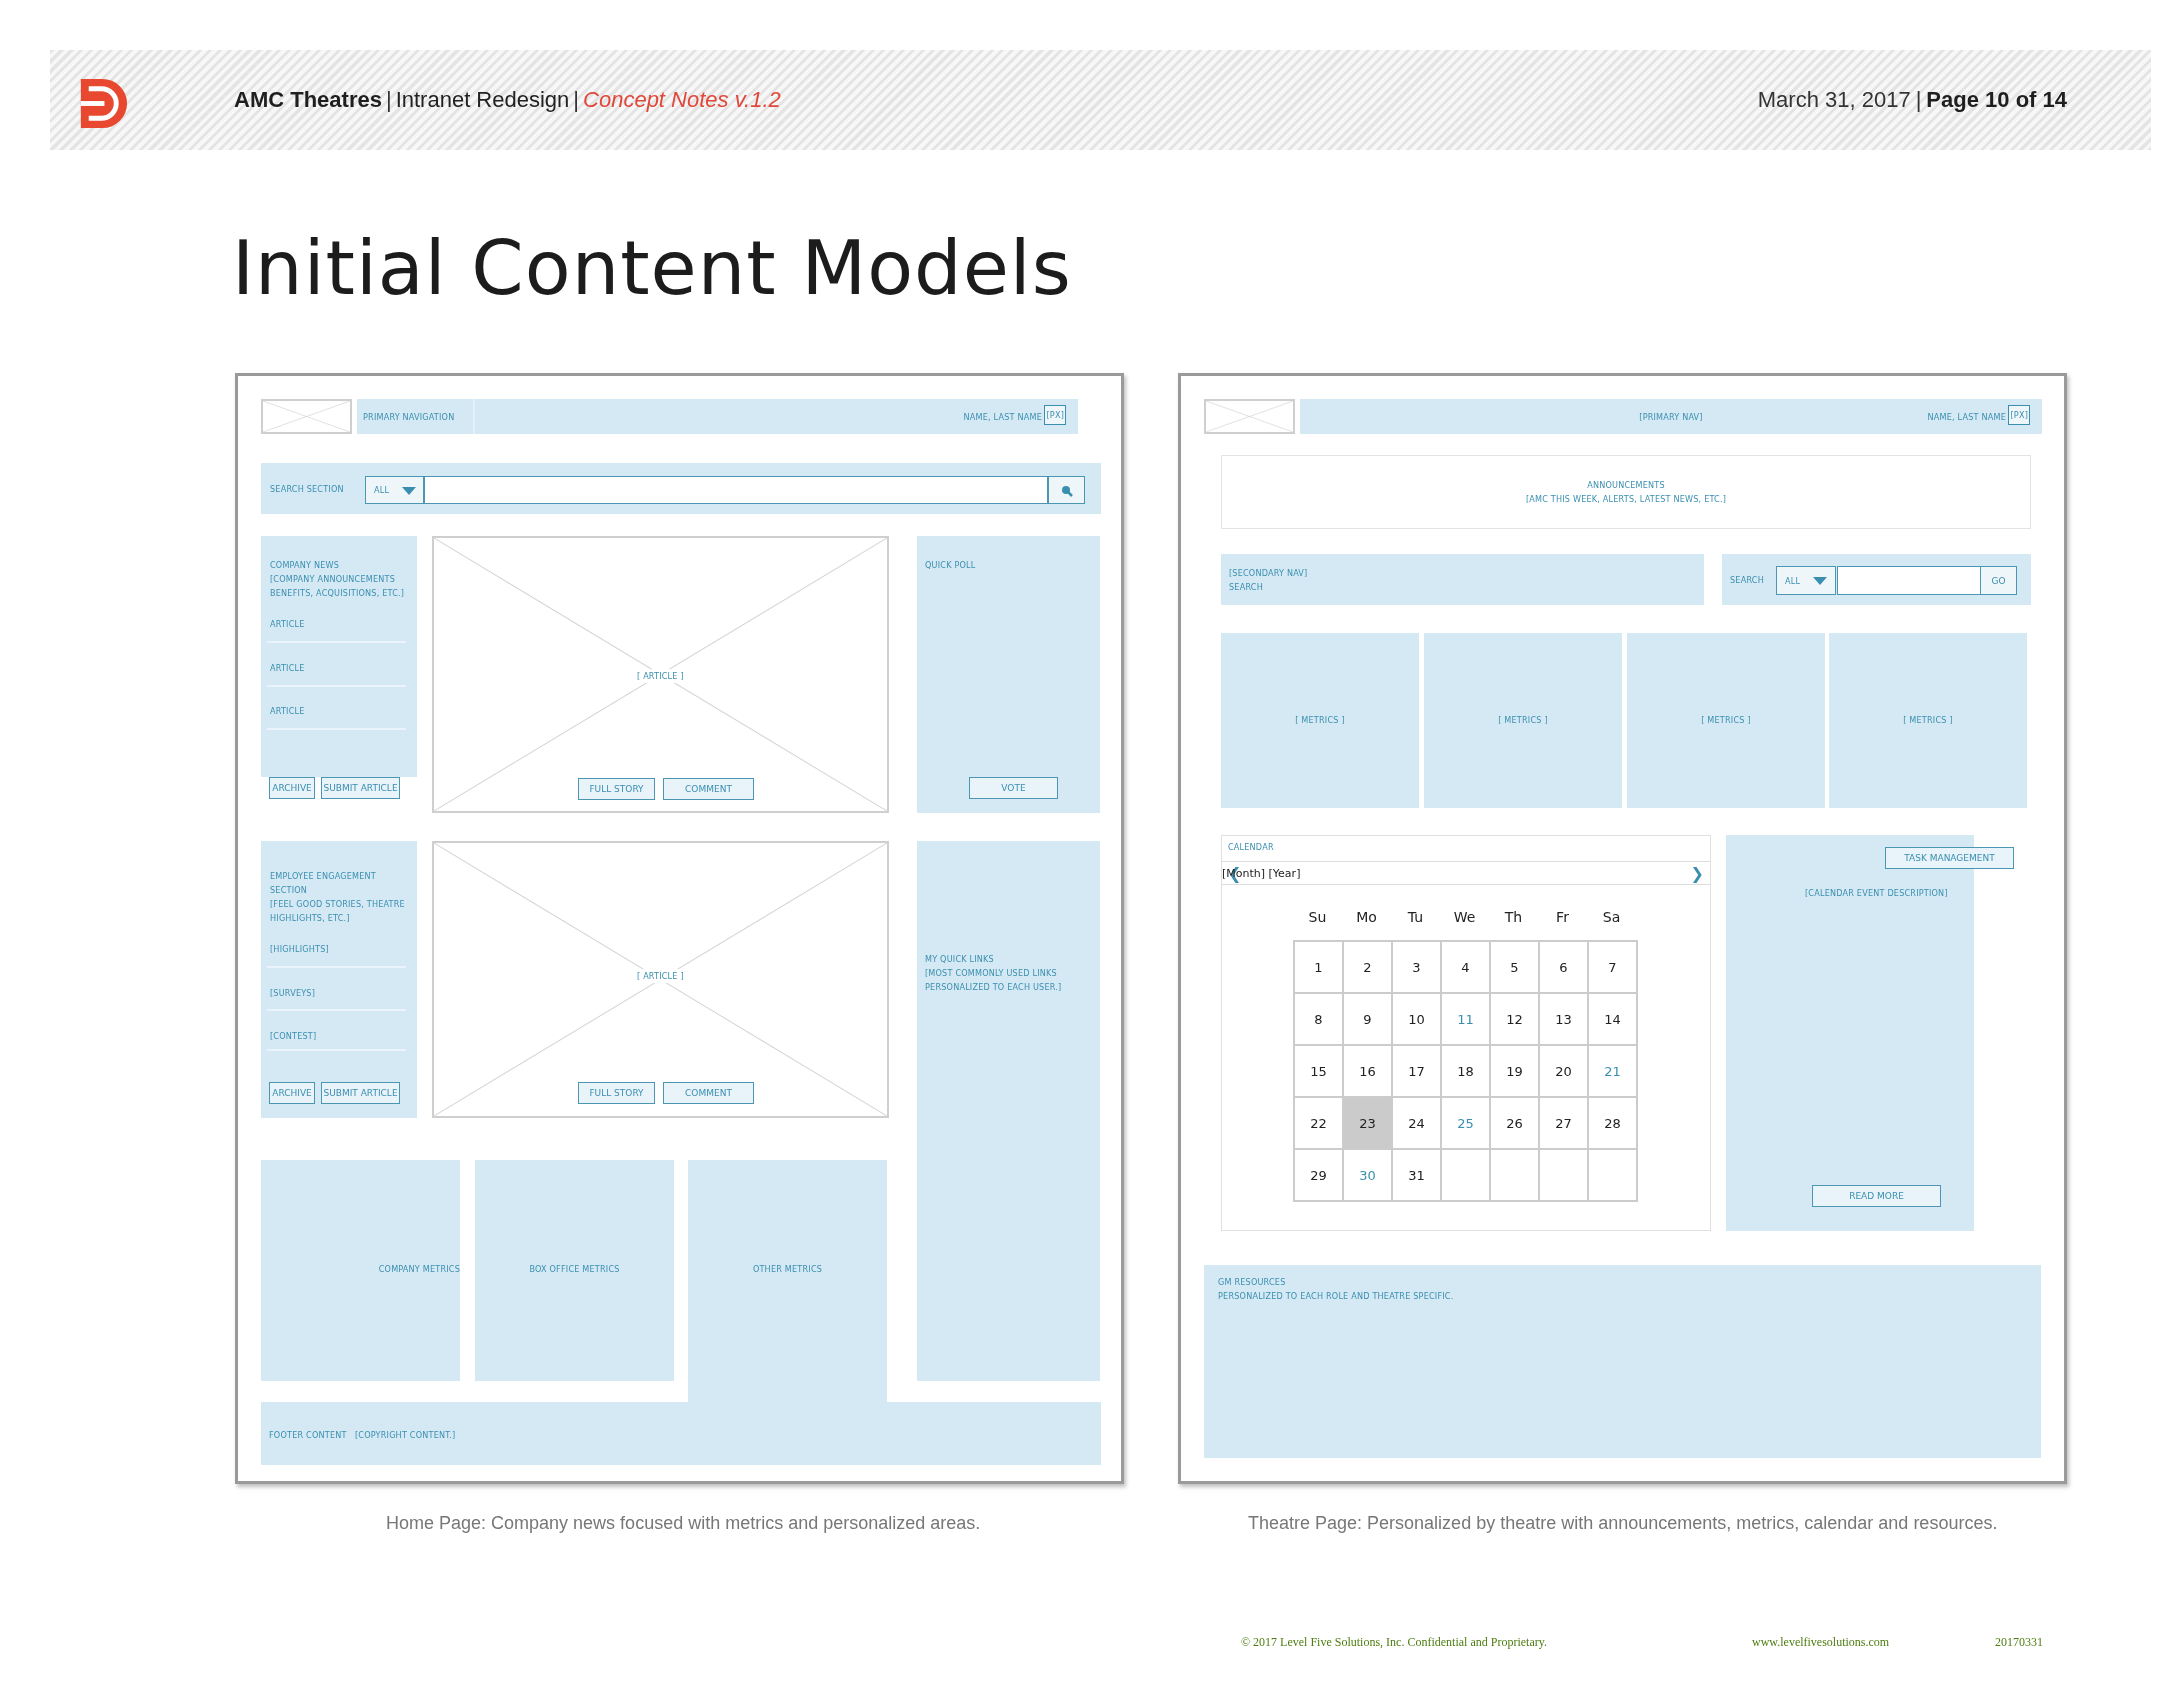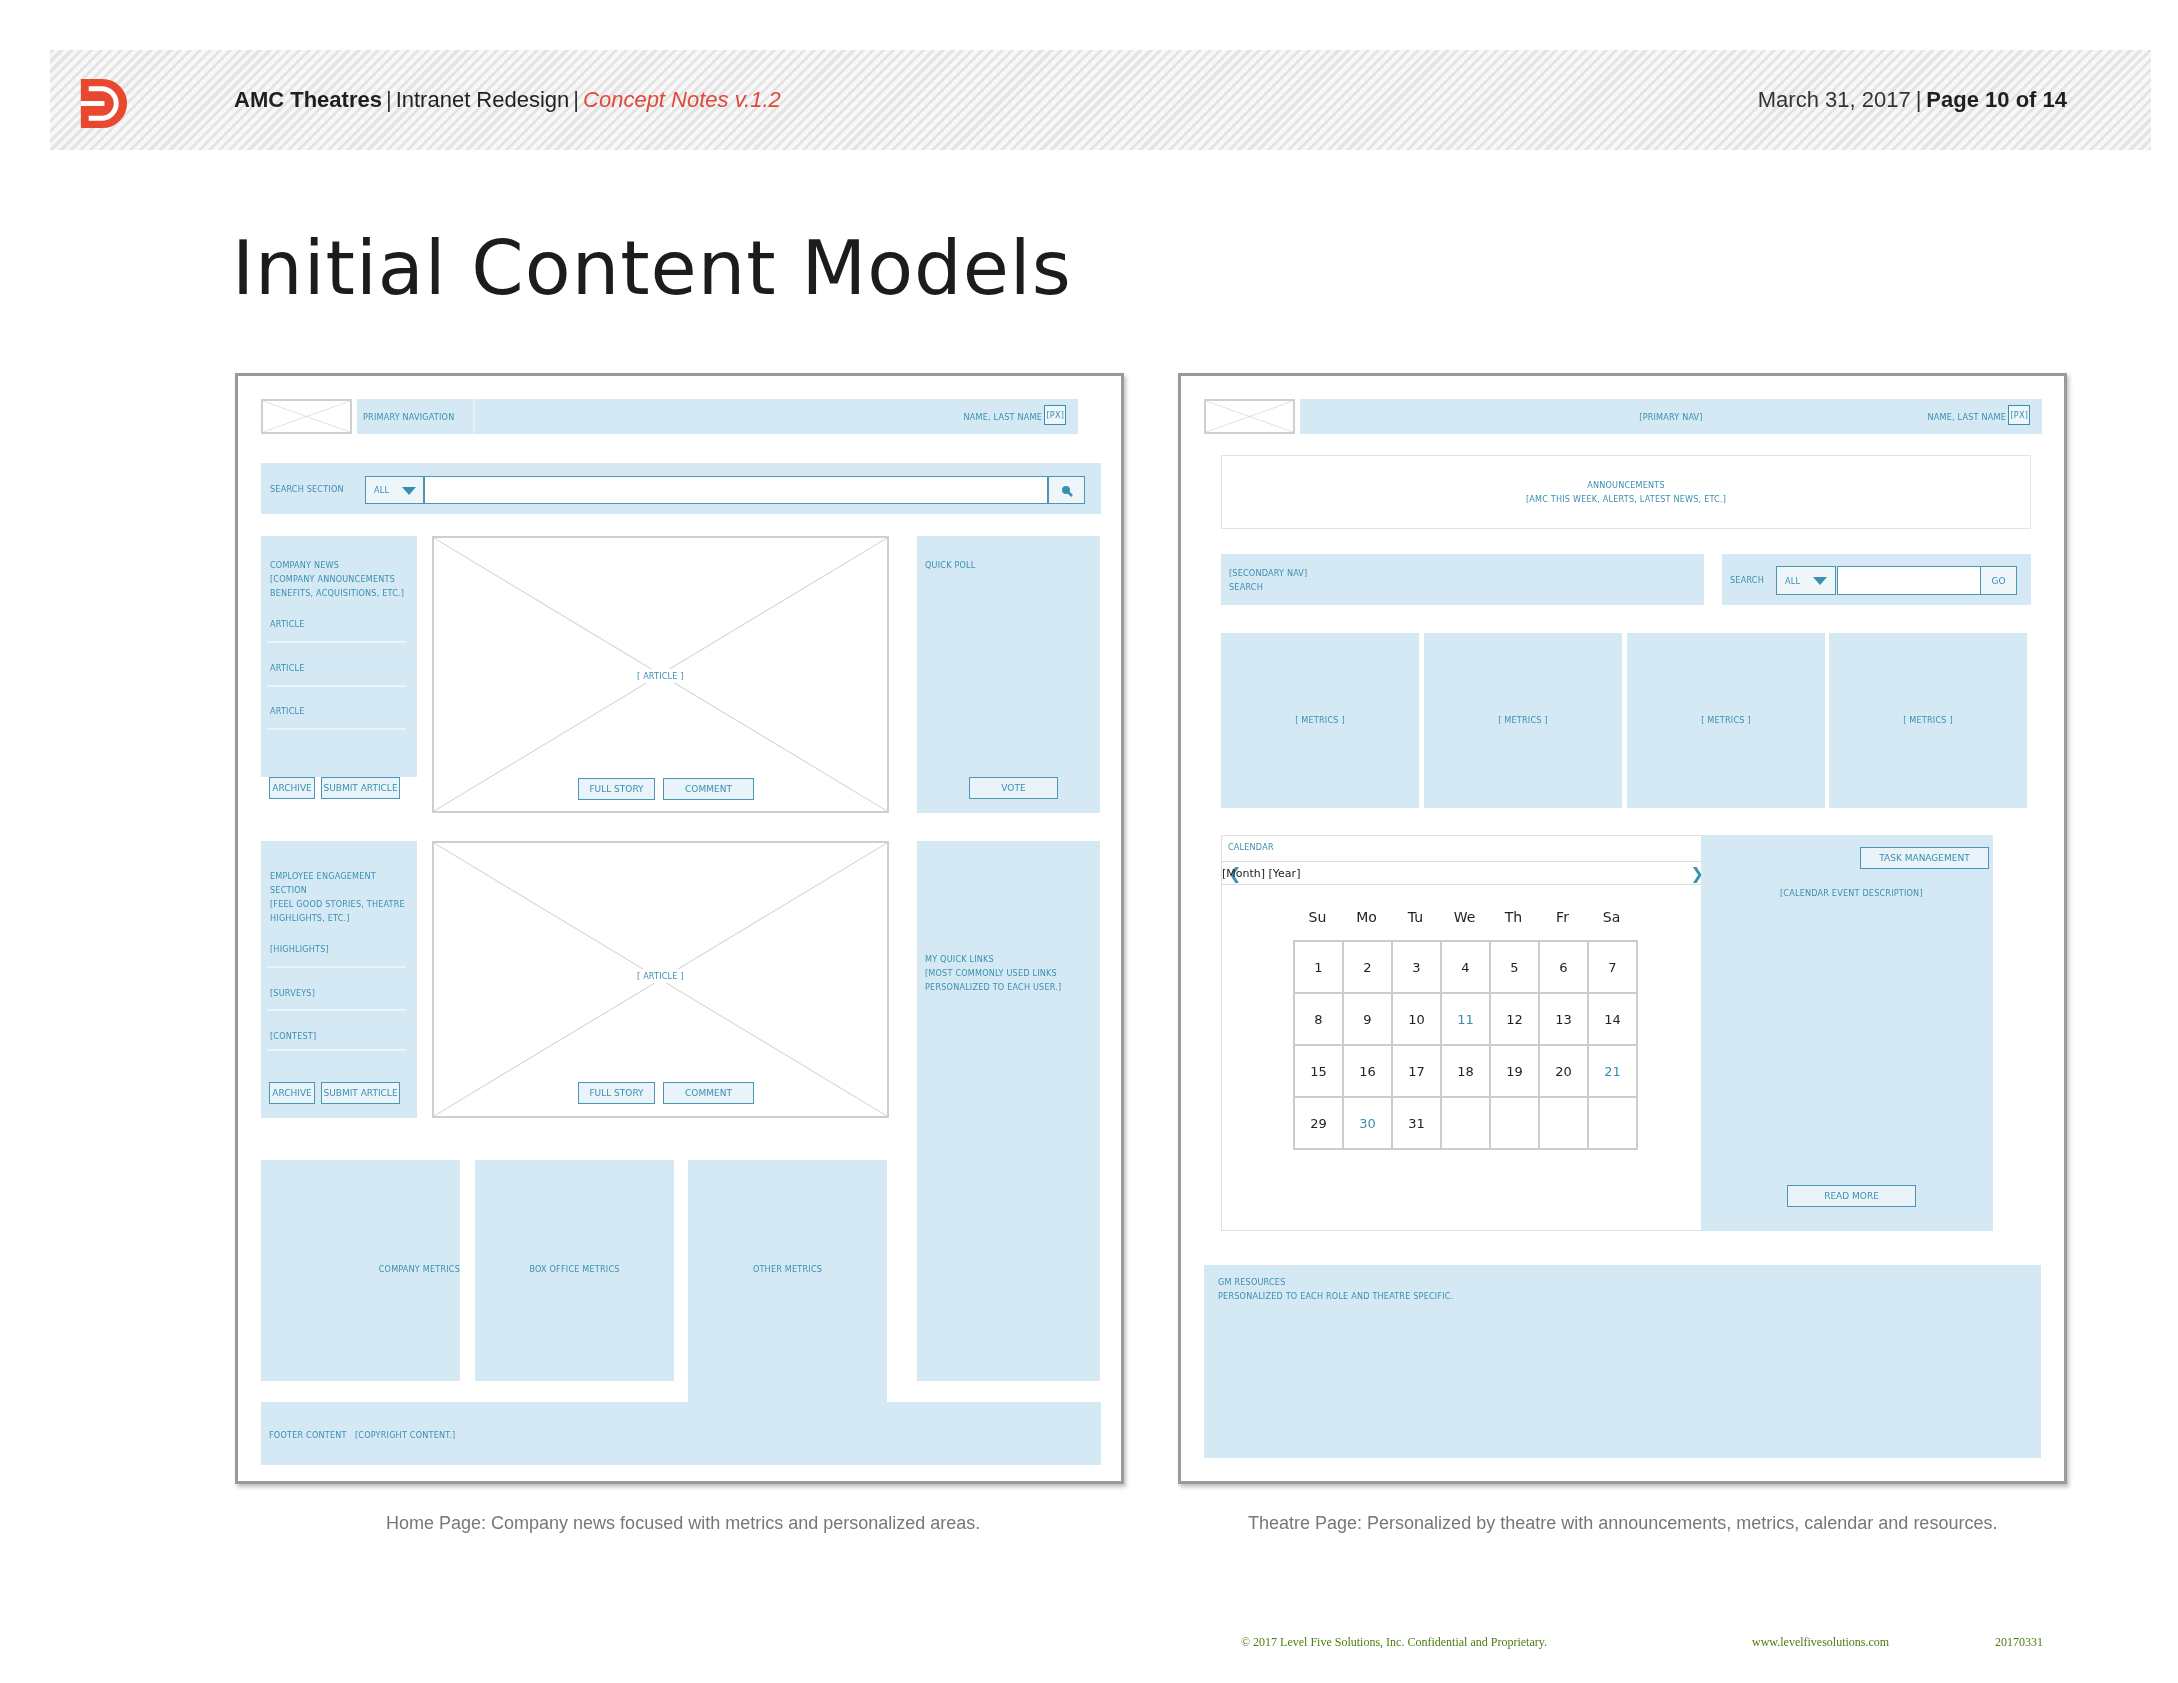--- a/index.html
+++ b/index.html
@@ -239,33 +239,42 @@
           <tr>
             <td>15</td>
             <td>16</td>
             <td>17</td>
             <td>18</td>
             <td>19</td>
             <td>20</td>
             <td class="hl">21</td>
           </tr>
           <tr>
+            <td>22</td>
+            <td class="sel">23</td>
+            <td>24</td>
+            <td class="hl">25</td>
+            <td>26</td>
+            <td>27</td>
+            <td>28</td>
+          </tr>
+          <tr>
             <td>29</td>
             <td class="hl">30</td>
             <td>31</td>
             <td></td>
             <td></td>
             <td></td>
             <td></td>
           </tr>
         </tbody>
     </table>
   </div>
 
-  <div class="abs bl" style="left:520px;top:459px;width:292px;height:396px">
+  <div class="abs bl" style="left:545px;top:459px;width:248px;height:396px">
     <div class="abs btn" style="left:159px;top:12px;width:129px;height:22px">TASK MANAGEMENT</div>
     <span class="abs t" style="left:79px;top:51px">[CALENDAR EVENT DESCRIPTION]</span>
     <div class="abs btn" style="left:86px;top:350px;width:129px;height:22px">READ MORE</div>
   </div>
 
   <div class="abs bl" style="left:23px;top:889px;width:837px;height:193px">
     <div class="abs t" style="left:14px;top:10px">
       <div>GM RESOURCES</div>
       <div>PERSONALIZED TO EACH ROLE AND THEATRE SPECIFIC.</div>
     </div>

